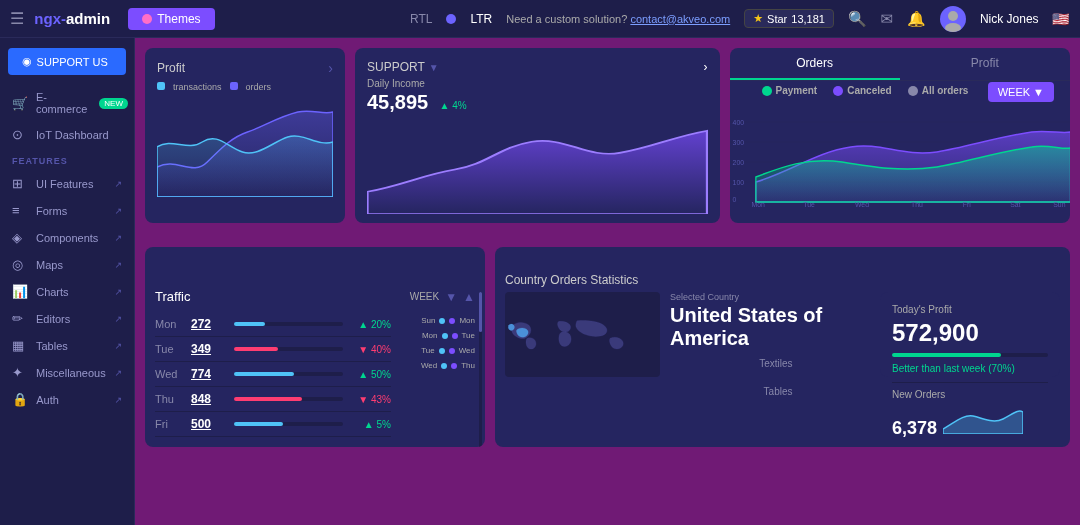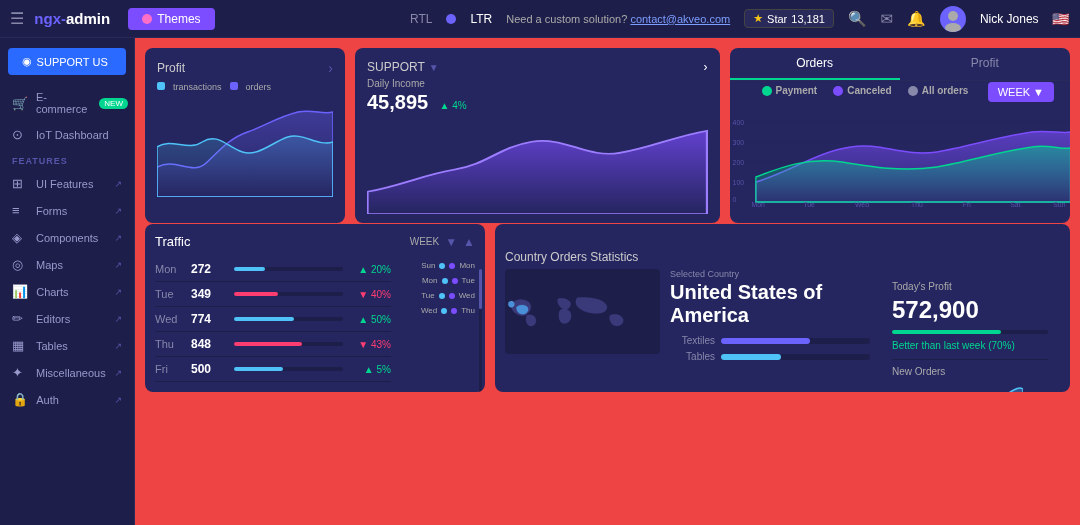--- a/index.html
+++ b/index.html
@@ -116,24 +116,24 @@
       padding: 1px 5px;
       font-size: 8px;
       margin-left: 4px;
     }
 
     
     .main-content {
       flex: 1;
       padding: 10px;
       overflow-y: auto;
-      background: #ef4444;
+      background: #701a75;
       display: flex;
       flex-direction: column;
-      gap: 1px;
+      gap: 24px;
     }
     .main-content::-webkit-scrollbar { width: 3px; }
     .main-content::-webkit-scrollbar-thumb { background: #3a3a6a; }
 
     
     .top-row {
       display: flex;
       gap: 10px;
       height: 175px;
     }
@@ -273,35 +273,36 @@
       width: 340px;
       flex-shrink: 0;
       position: relative;
       overflow: hidden;
     }
     .traffic-header {
       display: flex;
       align-items: center;
       justify-content: space-between;
       margin-bottom: 8px;
+      margin-top: 32px;
     }
     .traffic-title { font-size: 13px; color: #fff; }
     .traffic-controls { display: flex; align-items: center; gap: 6px; }
     .traffic-week { font-size: 10px; color: #aaa; }
     .traffic-expand { font-size: 12px; color: #5555aa; cursor: pointer; }
     .traffic-up { font-size: 12px; color: #5555aa; cursor: pointer; }
     .traffic-row {
       display: flex;
       align-items: center;
       padding: 5px 0;
       border-bottom: 1px solid #1e1e4a;
       gap: 8px;
     }
     .traffic-day { width: 28px; color: #8888aa; font-size: 11px; }
-    .traffic-val { width: 35px; color: #fff; font-size: 12px; font-weight: bold; }
+    .traffic-val { width: 35px; color: #fff; font-size: 12px; font-weight: bold; text-decoration: underline; }
     .traffic-bar-wrap { flex: 1; height: 4px; background: #1e1e4a; border-radius: 2px; }
     .traffic-bar { height: 4px; border-radius: 2px; }
     .traffic-pct { width: 40px; font-size: 10px; text-align: right; }
     .traffic-pct.up { color: #00d68f; }
     .traffic-pct.down { color: #ff3d71; }
     .spark-row { display: flex; align-items: center; justify-content: flex-end; gap: 4px; font-size: 9px; color: #aaa; }
     .spark-dot { width: 6px; height: 6px; border-radius: 50%; }
     .traffic-scrollbar {
       position: absolute;
       right: 3px;
@@ -329,21 +330,21 @@
     .tp-label { font-size: 10px; color: #aaa; margin-bottom: 4px; }
     .tp-value { font-size: 24px; font-weight: bold; color: #fff; margin-bottom: 6px; }
     .tp-progress { height: 4px; background: #1e1e4a; border-radius: 2px; margin-bottom: 6px; }
     .tp-progress-fill { height: 4px; background: #00d68f; border-radius: 2px; }
     .tp-subtitle { font-size: 10px; color: #00d68f; margin-bottom: 8px; }
     .tp-divider { border: none; border-top: 1px solid #1e1e4a; margin: 6px 0; }
     .new-orders-label { font-size: 10px; color: #aaa; margin-bottom: 4px; }
     .new-orders-value { font-size: 18px; font-weight: bold; color: #fff; }
     .sc-label { font-size: 9px; color: #8888aa; margin-bottom: 2px; }
     .sc-country { font-size: 20px; font-weight: bold; color: #fff; margin-bottom: 8px; }
-    .sc-bar-row { display: flex; align-items: center; gap: 6px; margin-bottom: 5px; }
+    .sc-bar-row { display: flex; align-items: center; gap: 6px; margin-bottom: 5px; flex-direction: column; }
     .sc-bar-label { font-size: 10px; color: #8888aa; width: 45px; text-align: right; }
     .sc-bar-wrap { flex: 1; height: 6px; background: #1e1e4a; border-radius: 3px; }
     .sc-bar { height: 6px; border-radius: 3px; }
 
     
     svg text { font-family: 'Segoe UI', Arial, sans-serif; }
   </style>
 </head>
 <body>
 

